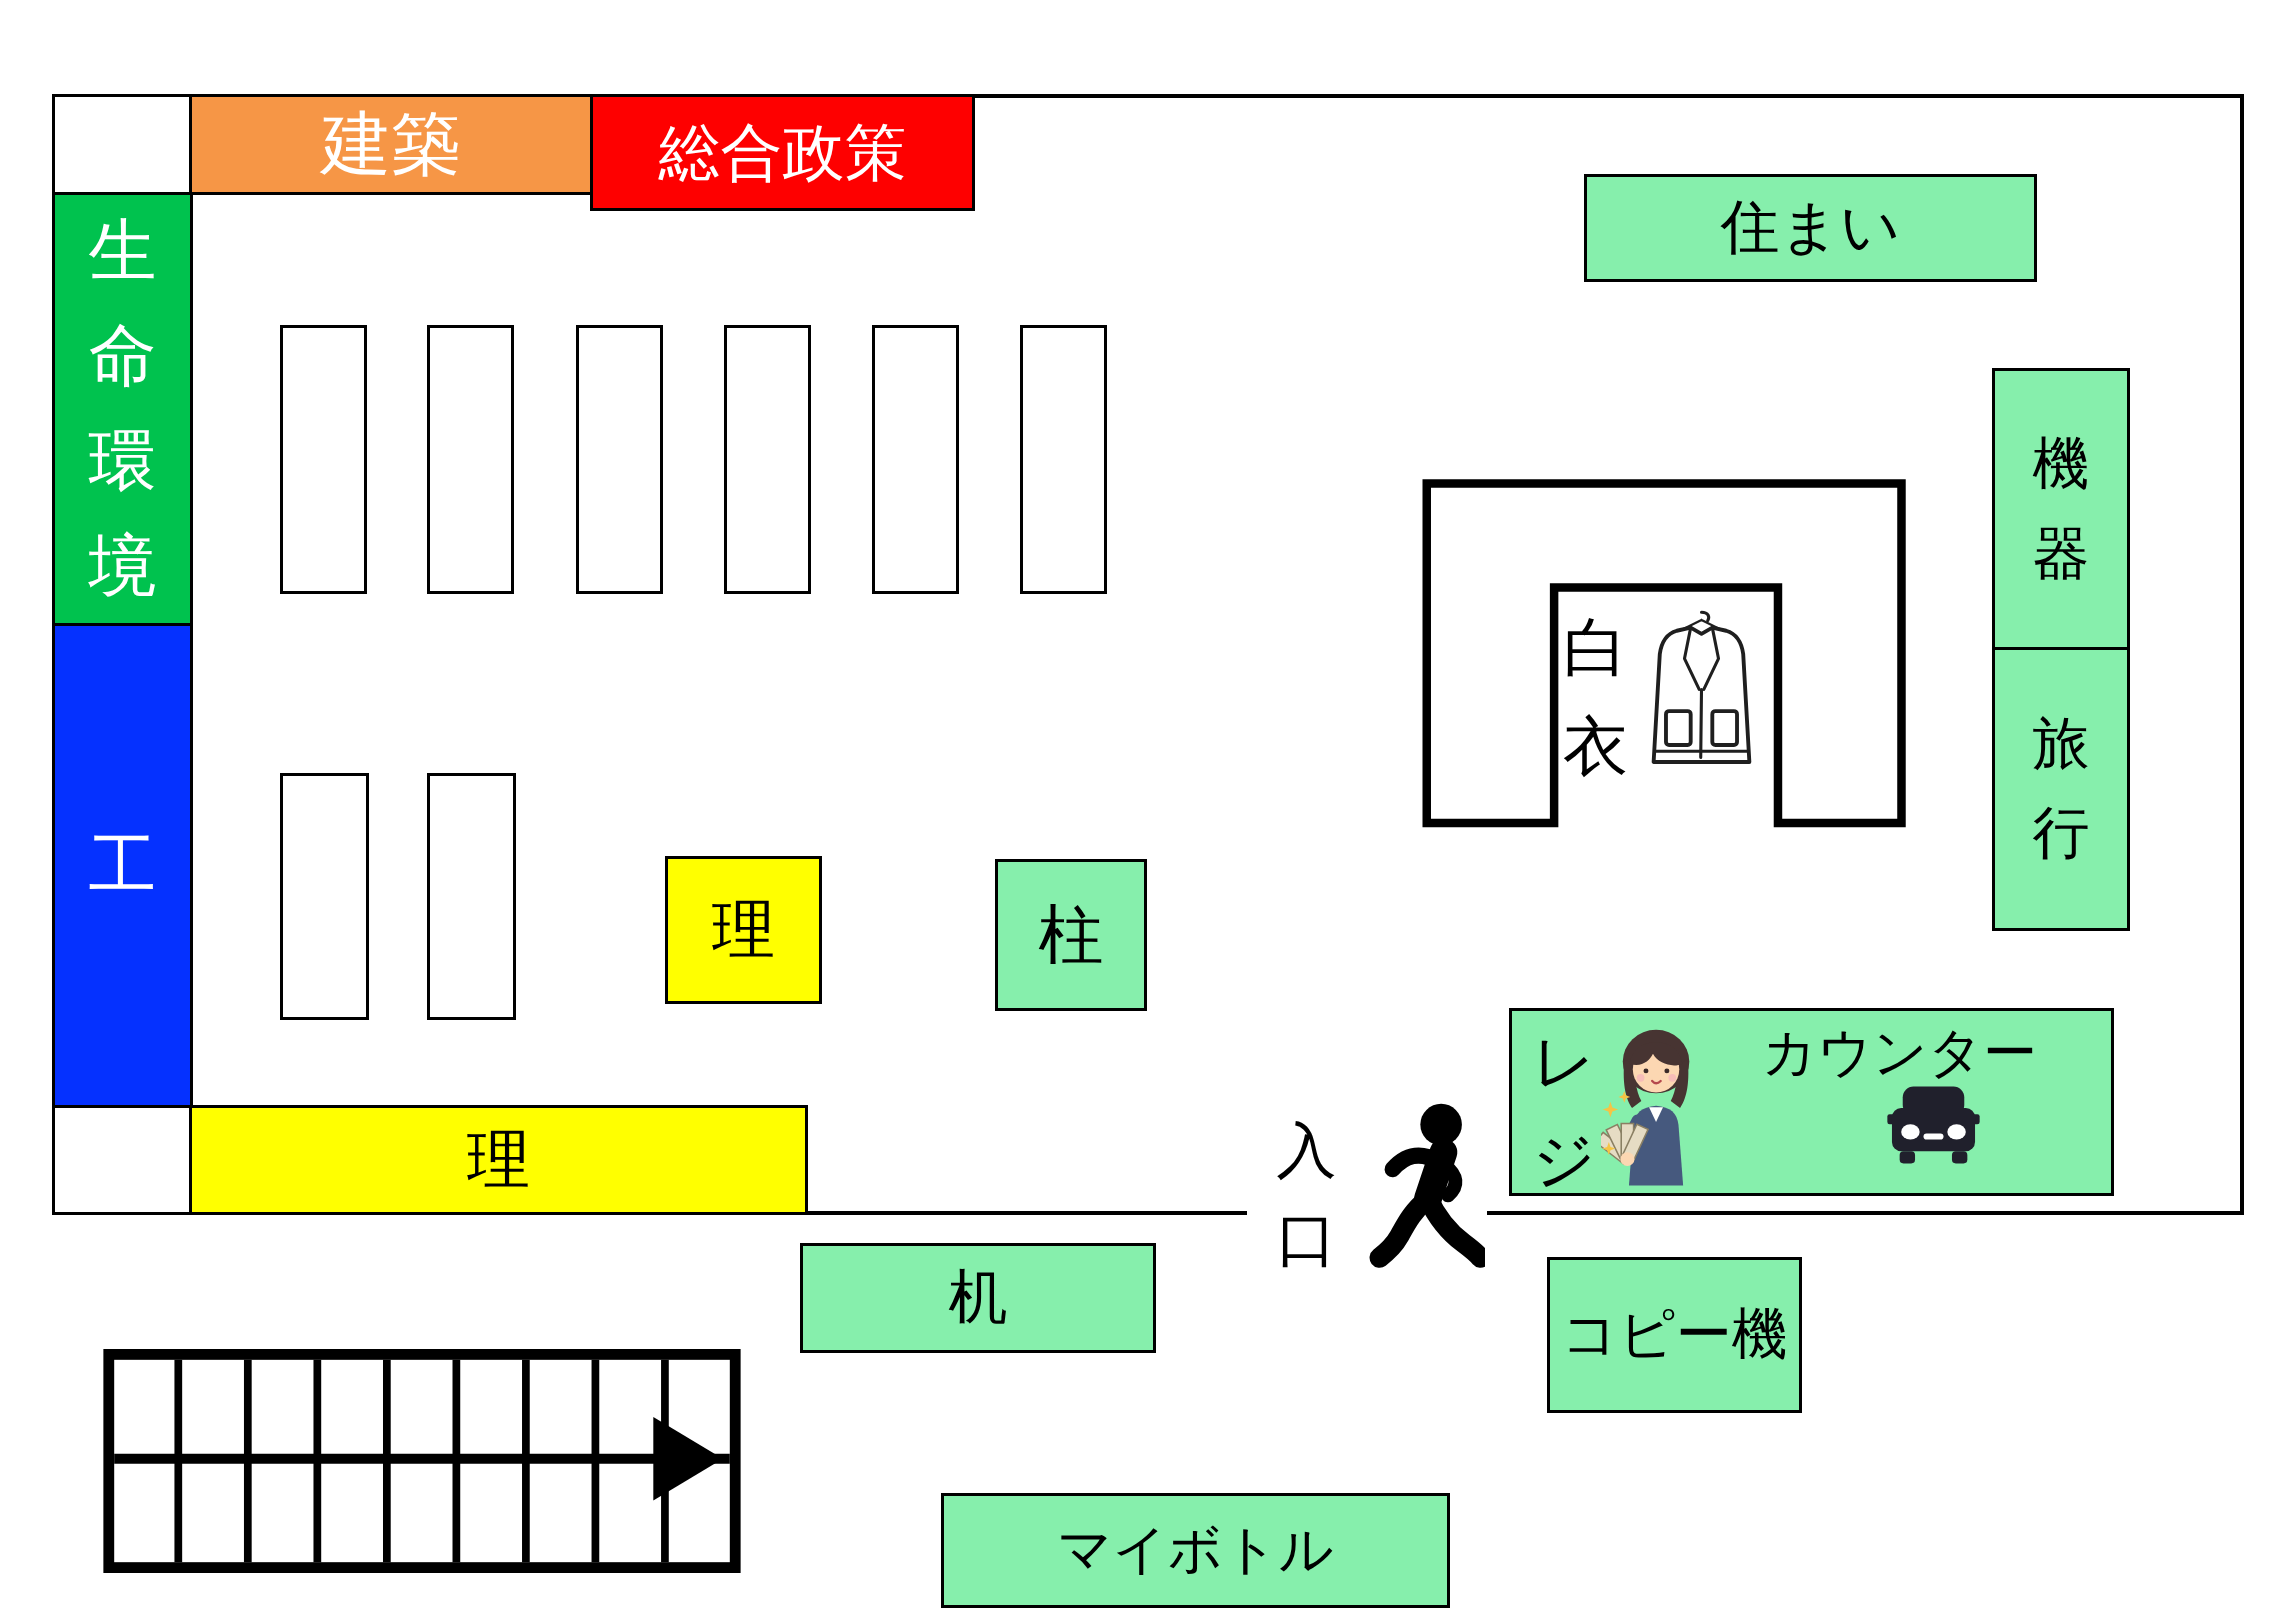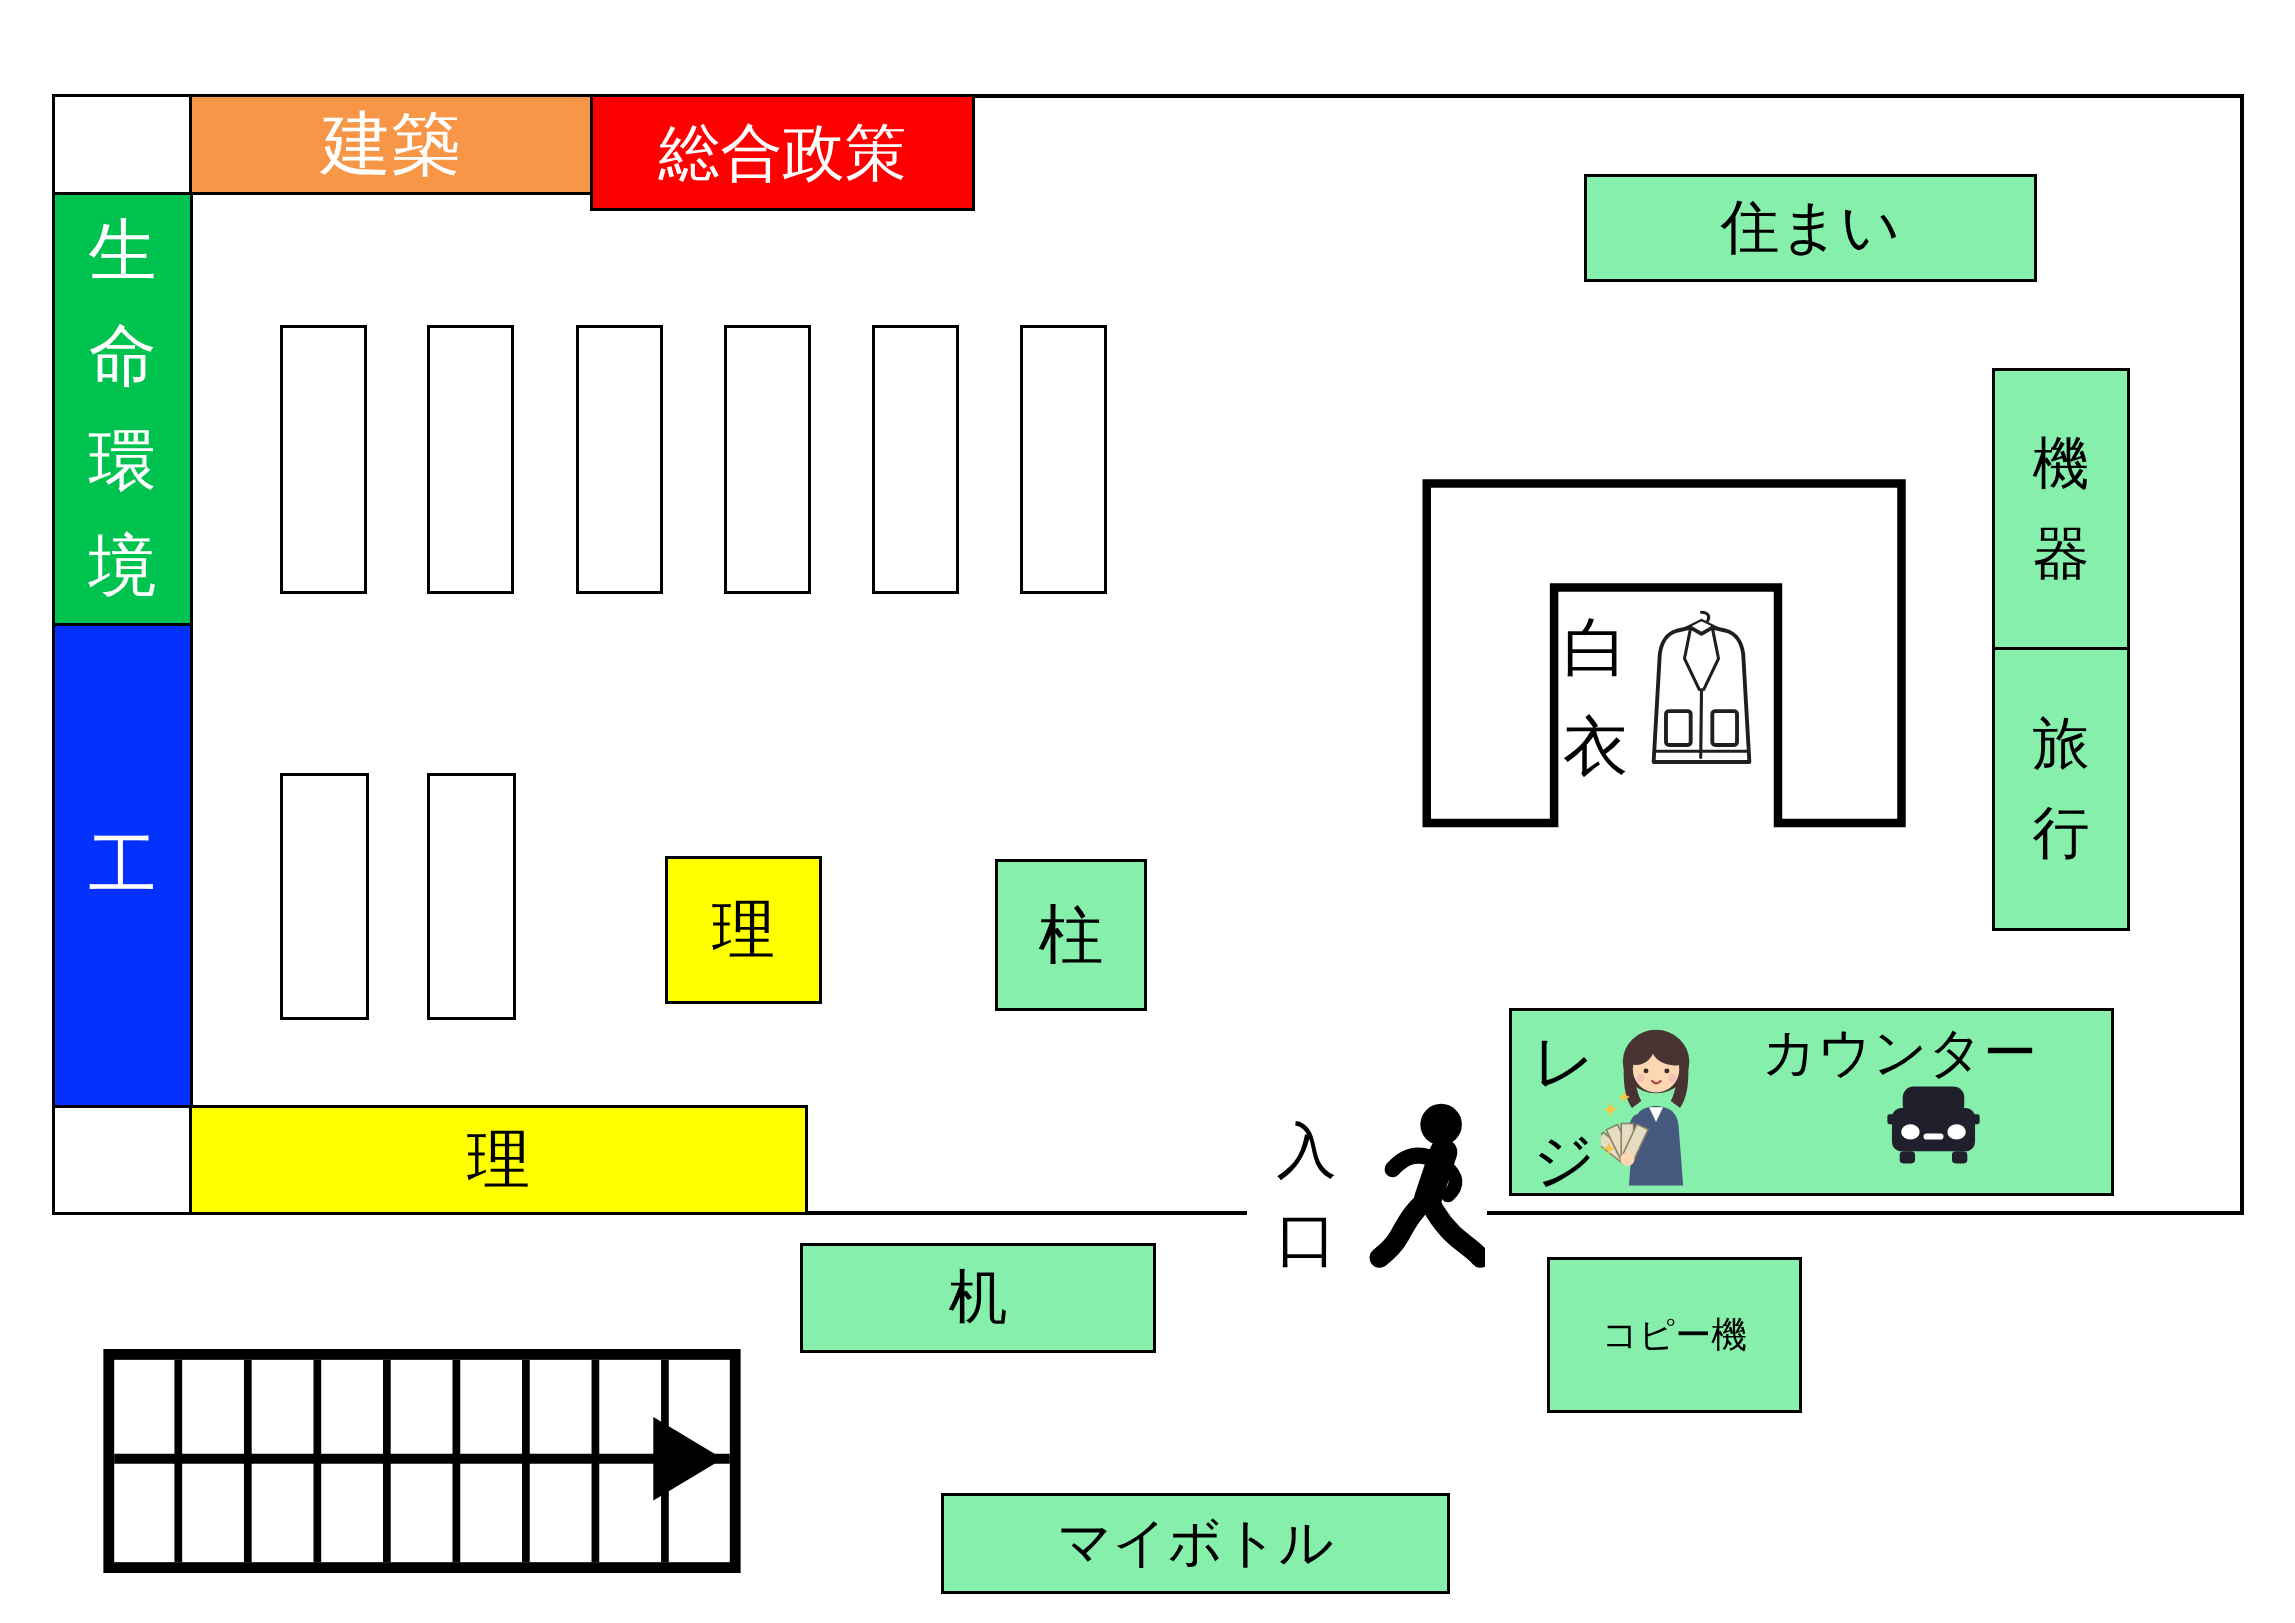--- a/index.html
+++ b/index.html
@@ -168,28 +168,28 @@
     <g stroke="#000" fill="none" stroke-linecap="round">
       <path d="M98,66 L78,126" stroke-width="36"></path>
       <path d="M92,78 C66,64 48,70 32,88" stroke-width="21"></path>
       <path d="M99,82 C117,96 118,110 104,122" stroke-width="18"></path>
       <path d="M78,126 C58,142 50,158 40,176 C34,187 24,196 15,203" stroke-width="26"></path>
       <path d="M78,126 C92,156 108,172 124,184 C132,190 140,196 146,203" stroke-width="26"></path>
     </g>
   </svg>
 
   <div class="abs box" style="left:1547px;top:1257px;width:255px;height:156px;">
-    <span class="lbl" style="font-size:36px;">コピー機</span>
+    <span class="lbl" style="font-size:56px;">コピー機</span>
   </div>
 
   <div class="abs box" style="left:800px;top:1243px;width:356px;height:110px;">
     <span class="lbl" style="font-size:59px;">机</span>
   </div>
 
-  <div class="abs box" style="left:941px;top:1493px;width:509px;height:101px;">
+  <div class="abs box" style="left:941px;top:1493px;width:509px;height:115px;">
     <span class="lbl" style="font-size:54px;">マイボトル</span>
   </div>
 
   <svg class="abs" style="left:103px;top:1349px;" width="638" height="224" viewBox="0 0 825 290">
     <rect x="7" y="7" width="811" height="276" fill="#ffffff" stroke="#000" stroke-width="14"></rect>
     <g stroke="#000" stroke-width="10">
       <line x1="97" y1="14" x2="97" y2="276"></line>
       <line x1="187" y1="14" x2="187" y2="276"></line>
       <line x1="277" y1="14" x2="277" y2="276"></line>
       <line x1="367" y1="14" x2="367" y2="276"></line>

